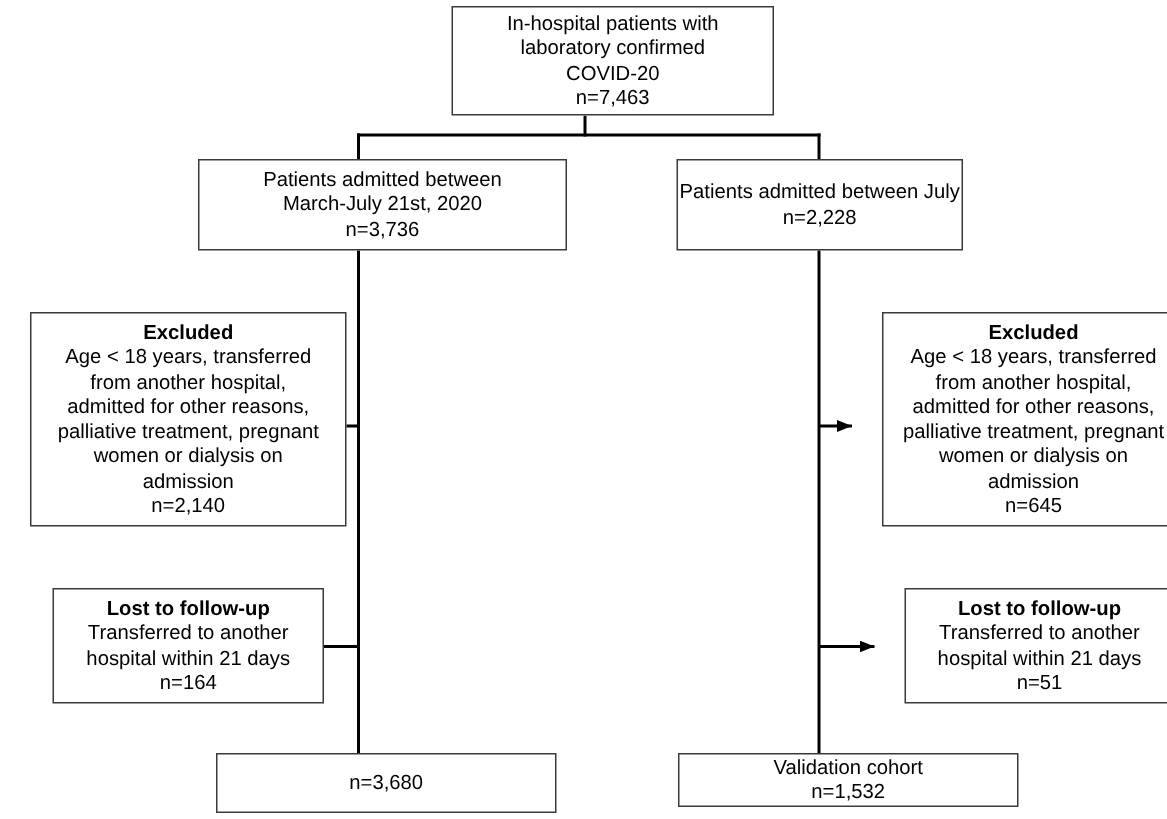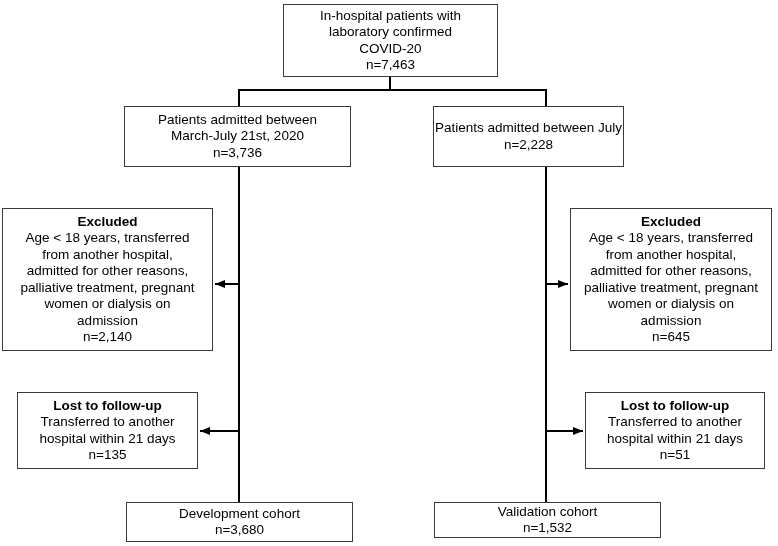--- a/index.html
+++ b/index.html
@@ -28,26 +28,27 @@
     background: #ffffff;
     border: 1px solid #3a3a3a;
     z-index: 1;
     display: flex;
     flex-direction: column;
     align-items: center;
     justify-content: center;
     text-align: center;
     font-size: 13.5px;
     line-height: 16.5px;
+    margin-left: 18px;
   }
   .bl { white-space: nowrap; }
   .hd { font-weight: bold; white-space: nowrap; }
 
   #b-total        { left: 283px; top: 4px;   width: 215px; height: 73px; }
-  #b-dev-period   { left: 124px; top: 106px; width: 227px; height: 61px; }
+  #b-dev-period   { left: 114px; top: 106px; width: 246px; height: 61px; }
   #b-val-period   { left: 433px; top: 106px; width: 191px; height: 61px; }
   #b-dev-excluded { left: 2px;   top: 208px; width: 211px; height: 143px; }
   #b-val-excluded { left: 570px; top: 208px; width: 202px; height: 143px; }
   #b-dev-lost     { left: 17px;  top: 392px; width: 181px; height: 77px; }
   #b-val-lost     { left: 585px; top: 392px; width: 180px; height: 77px; }
   #b-dev-cohort   { left: 126px; top: 502px; width: 227px; height: 40px; }
   #b-val-cohort   { left: 434px; top: 502px; width: 227px; height: 36px; }
 </style>
 </head>
 <body>
@@ -115,32 +116,31 @@
     <div class="bl">palliative treatment, pregnant</div>
     <div class="bl">women or dialysis on</div>
     <div class="bl">admission</div>
     <div class="bl">n=645</div>
   </div>
 
   <div class="box" id="b-dev-lost">
     <div class="hd">Lost to follow-up</div>
     <div class="bl">Transferred to another</div>
     <div class="bl">hospital within 21 days</div>
-    <div class="bl">n=135</div>
+    <div class="bl">n=164</div>
   </div>
 
   <div class="box" id="b-val-lost">
     <div class="hd">Lost to follow-up</div>
     <div class="bl">Transferred to another</div>
     <div class="bl">hospital within 21 days</div>
     <div class="bl">n=51</div>
   </div>
 
   <div class="box" id="b-dev-cohort">
-    <div class="bl">Development cohort</div>
     <div class="bl">n=3,680</div>
   </div>
 
   <div class="box" id="b-val-cohort">
     <div class="bl">Validation cohort</div>
     <div class="bl">n=1,532</div>
   </div>
 
 </div>
 

